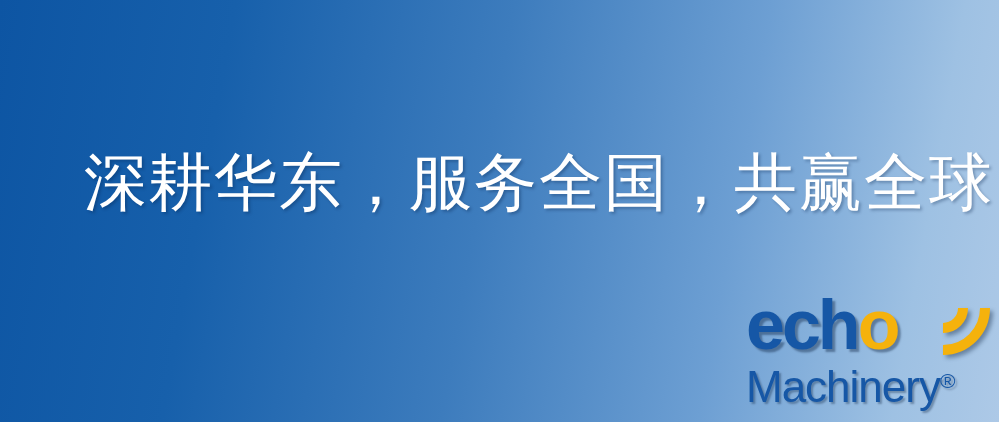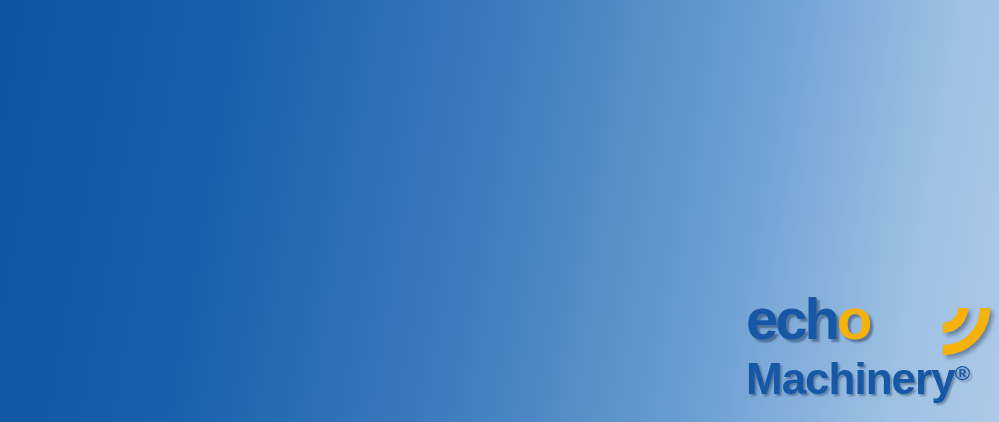--- a/index.html
+++ b/index.html
@@ -52,21 +52,21 @@
     top: 292px;
     width: 256px;
     height: 128px;
   }
   #logo-wordmark {
     position: absolute;
     left: 4px;
     top: -2px;
     font-family: "Liberation Sans", sans-serif;
     font-weight: bold;
-    font-size: 58px;
+    font-size: 70px;
     line-height: 1;
     letter-spacing: -3px;
     white-space: nowrap;
     text-shadow: 3px 3px 2px rgba(0, 20, 50, 0.38);
   }
   #logo-wordmark .seg-blue { color: #1657a6; }
   #logo-wordmark .seg-gold { color: #f5b20c; }
 
   #logo-waves {
     position: absolute;
@@ -74,42 +74,43 @@
     top: -2px;
     width: 74px;
     height: 74px;
     overflow: visible;
     filter: drop-shadow(3px 3px 2px rgba(0, 20, 50, 0.38));
   }
 
   #logo-subword {
     position: absolute;
     left: 4px;
-    top: 65px;
+    top: 73px;
     font-family: "Liberation Sans", sans-serif;
-    font-weight: bold;
+    font-weight: normal;
     font-size: 44px;
     line-height: 1;
     letter-spacing: -1px;
     color: #1657a6;
     white-space: nowrap;
     text-shadow: 2px 2px 2px rgba(0, 20, 50, 0.33);
     text-align: right;
   }
   #logo-subword .reg-mark {
     font-size: 21px;
     vertical-align: 14px;
     letter-spacing: 0;
   }
 </style>
 </head>
 <body>
 
 <div id="banner">
 
+  <div id="headline">深耕华东，服务全国，共赢全球</div>
 
 
   <div id="logo">
 
     <div id="logo-wordmark">
       <span class="seg-blue">ech</span><span class="seg-gold">o</span>
     </div>
 
     <div id="logo-waves">
       <svg width="74" height="74" viewBox="0 0 74 74" fill="none" xmlns="http://www.w3.org/2000/svg">

